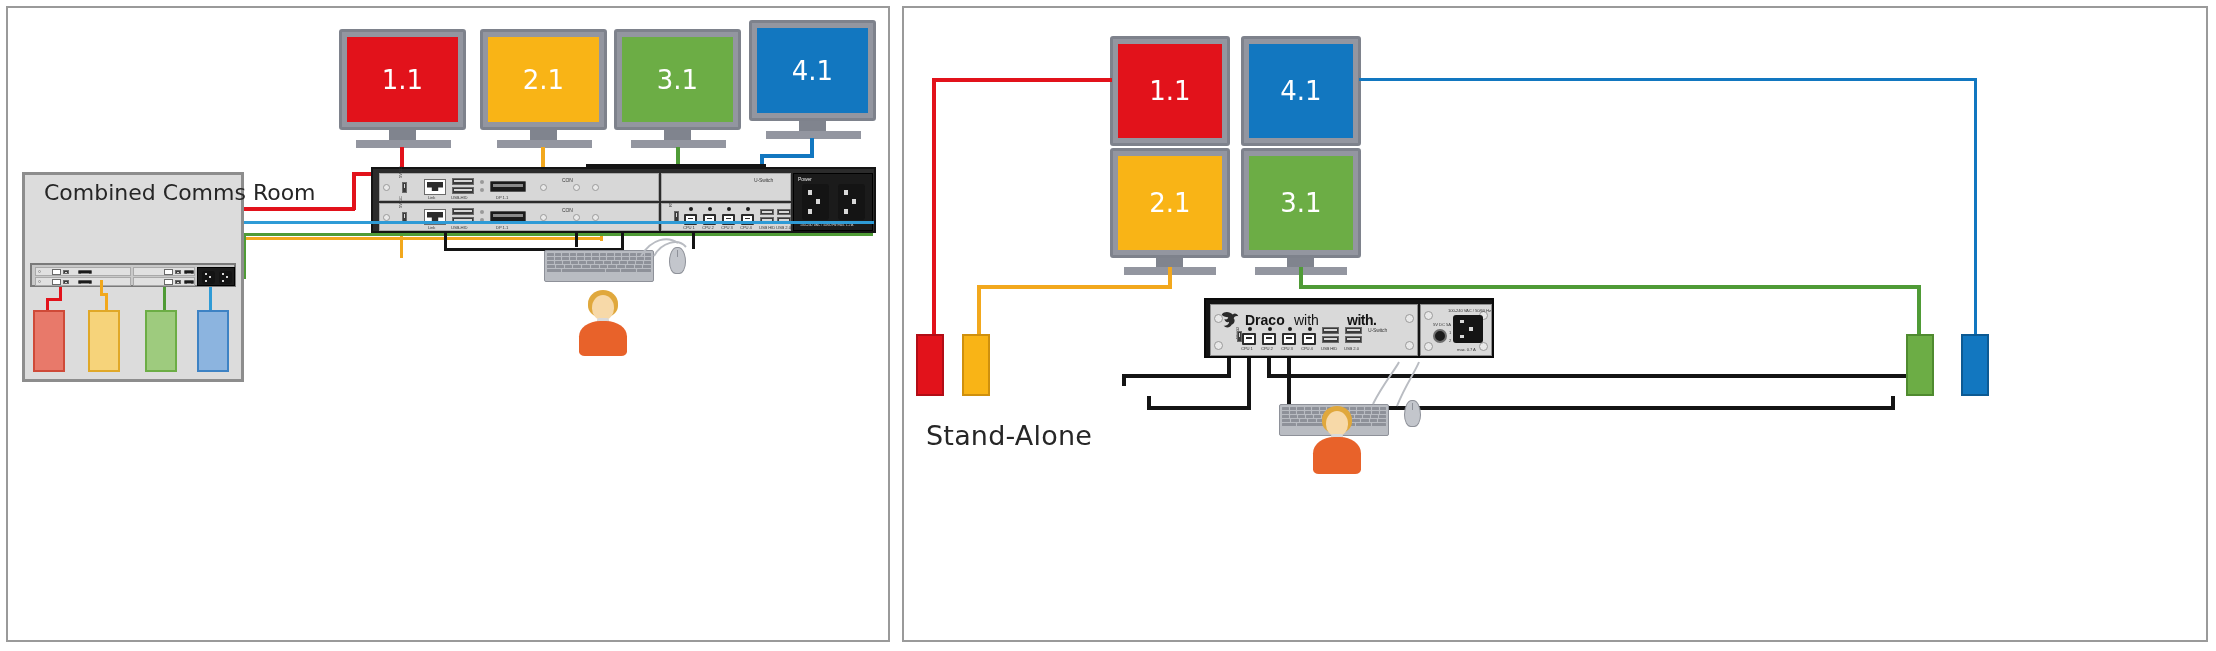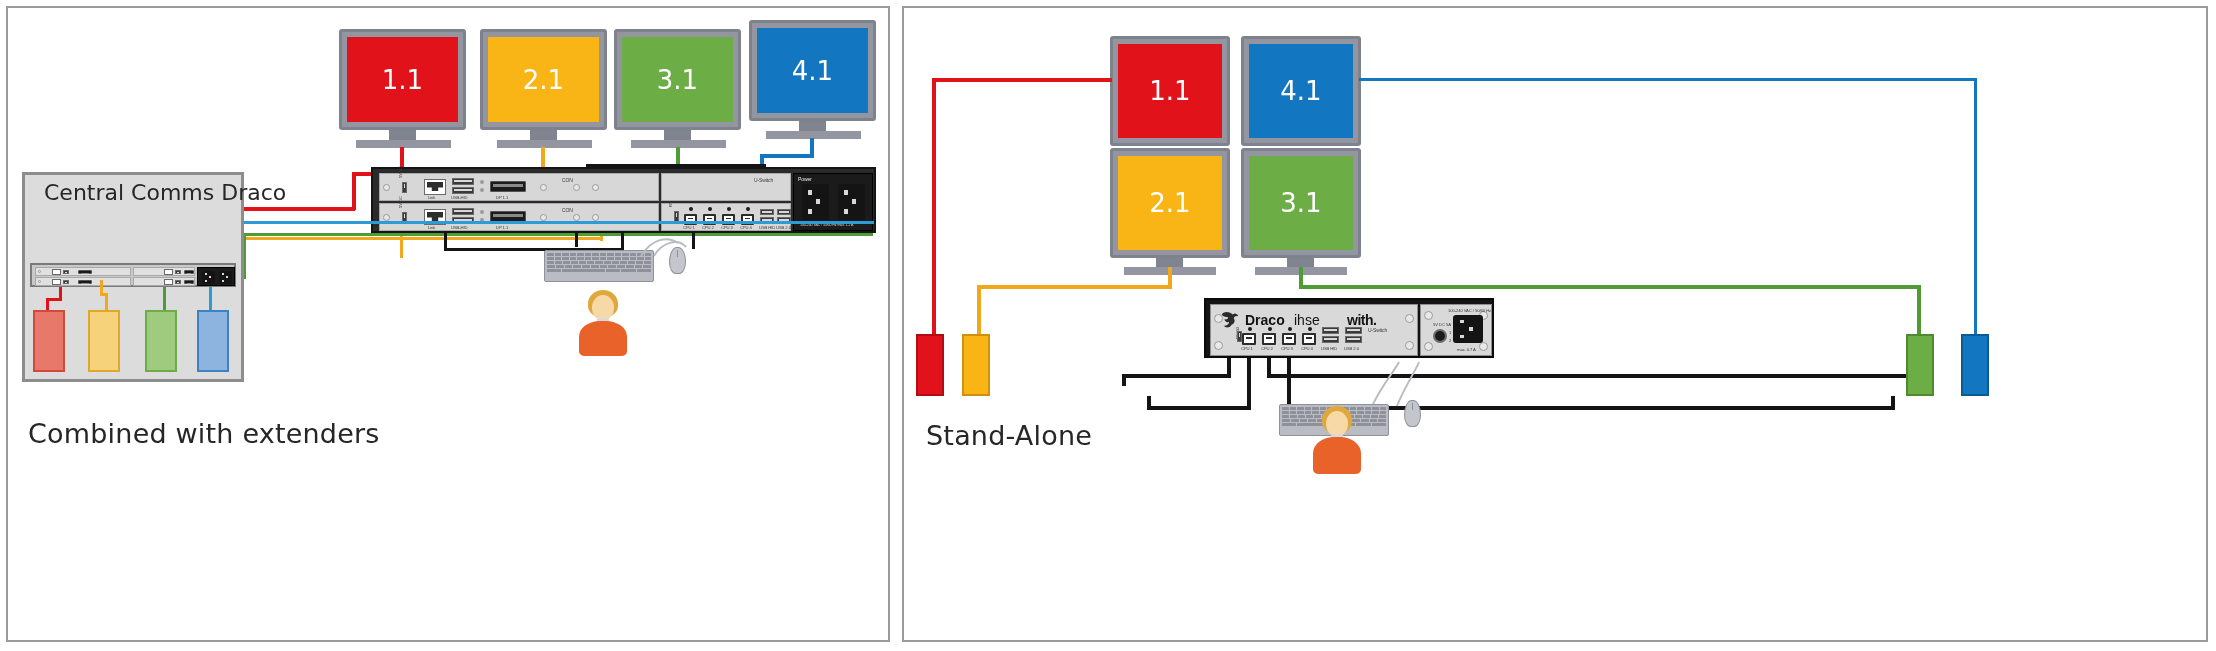--- a/index.html
+++ b/index.html
@@ -295,21 +295,21 @@
       </svg>
 
     <div class="person" style="left:567px;top:282px;width:56px;height:66px;">
       <div class="p-hair" style="left:13px;top:0px;width:30px;height:27px;"></div>
       <div class="p-face" style="left:17px;top:5px;width:22px;height:25px;"></div>
       <div class="p-collar" style="left:22px;top:28px;width:12px;height:8px;"></div>
       <div class="p-body" style="left:4px;top:31px;width:48px;height:35px;"></div>
     </div>
 
     <div class="room" style="left:14px;top:164px;width:222px;height:210px;"></div>
-    <div class="room-title" style="left:36px;top:172px;">Central Comms Draco</div>
+    <div class="room-title" style="left:36px;top:172px;">Combined Comms Room</div>
 
     <div class="chassis" style="left:22px;top:255px;width:206px;height:24px;background:#c9c9c9;border-color:#7a7a7a;">
       <div class="mod" style="left:3px;top:2px;width:96px;height:9px;background:#e0e0e0;">
         <div class="rj45" style="left:16px;top:1px;width:9px;height:6px;"></div>
         <div class="usbA" style="left:27px;top:2px;width:6px;height:4px;"></div>
         <div class="dp" style="left:42px;top:2px;width:14px;height:4px;"></div>
         <div class="screwhole" style="left:2px;top:2px;width:3px;height:3px;"></div>
       </div>
       <div class="mod" style="left:3px;top:12px;width:96px;height:9px;background:#e0e0e0;">
         <div class="rj45" style="left:16px;top:1px;width:9px;height:6px;"></div>
@@ -344,21 +344,20 @@
     <div class="w wh3" style="left:92px;top:285px;width:8px;background:#f2a81d;"></div>
     <div class="w wv3" style="left:97px;top:285px;height:19px;background:#f2a81d;"></div>
     <div class="w wv3" style="left:155px;top:279px;height:25px;background:#4f9b36;"></div>
     <div class="w wv3" style="left:201px;top:279px;height:25px;background:#2f9bd6;"></div>
 
     <div class="srv" style="left:25px;top:302px;width:32px;height:62px;background:#e8796a;border-color:#cf4a38;"></div>
     <div class="srv" style="left:80px;top:302px;width:32px;height:62px;background:#f6d37a;border-color:#e0a828;"></div>
     <div class="srv" style="left:137px;top:302px;width:32px;height:62px;background:#9ecb7e;border-color:#6cad45;"></div>
     <div class="srv" style="left:189px;top:302px;width:32px;height:62px;background:#8cb4df;border-color:#3d82c4;"></div>
 
-    <div class="panel-caption" style="left:20px;top:410px;">Combined with extenders</div>
   </div>
 
   <div class="panel" id="panel-right">
 
     <div class="monitor" style="left:206px;top:28px;width:120px;height:110px;">
       <div class="mon-bezel"></div>
       <div class="mon-screen" style="background:#e2121b;">1.1</div>
     </div>
     <div class="monitor" style="left:337px;top:28px;width:120px;height:110px;">
       <div class="mon-bezel"></div>
@@ -390,21 +389,21 @@
     <div class="w wv" style="left:395px;top:259px;height:22px;background:#4f9b36;"></div>
     <div class="w wh" style="left:395px;top:277px;width:622px;background:#4f9b36;"></div>
     <div class="w wv" style="left:1013px;top:277px;height:55px;background:#4f9b36;"></div>
 
     <div class="chassis" style="left:300px;top:290px;width:290px;height:60px;background:#141414;border-color:#0a0a0a;">
       <div class="mod" style="left:4px;top:4px;width:208px;height:52px;background:#d9d9d9;border-color:#8f8f8f;">
         <svg style="position:absolute;left:8px;top:4px;width:22px;height:22px;" viewBox="0 0 24 24">
           <path d="M3,6 C6,2 12,3 15,6 C17,4 20,5 21,8 C19,7 17,8 16,10 C18,12 17,16 14,17 C12,21 7,21 5,18 C8,19 11,17 11,14 C9,15 6,14 6,11 C8,12 10,11 10,9 C7,9 4,8 3,6 Z" fill="#2a2a2a"></path>
         </svg>
         <span style="position:absolute;left:34px;top:7px;font-size:14px;font-weight:bold;color:#141414;font-family:'Liberation Sans',sans-serif;">Draco</span>
-        <span style="position:absolute;left:83px;top:7px;font-size:14px;color:#141414;font-family:'Liberation Sans',sans-serif;">ihse</span>
+        <span style="position:absolute;left:83px;top:7px;font-size:14px;color:#141414;font-family:'Liberation Sans',sans-serif;">with</span>
         <span style="position:absolute;left:136px;top:7px;font-size:14px;font-weight:bold;color:#141414;letter-spacing:-.5px;font-family:'Liberation Sans',sans-serif;">with.</span>
         <div class="screwhole lg" style="left:3px;top:9px;"></div>
         <div class="screwhole lg" style="left:3px;top:36px;"></div>
         <div class="screwhole lg" style="left:194px;top:9px;"></div>
         <div class="screwhole lg" style="left:194px;top:36px;"></div>
         <span class="port-label" style="left:24px;top:34px;transform:rotate(-90deg);transform-origin:left top;">RS232</span>
         <div class="usbA" style="left:26px;top:26px;width:5px;height:11px;"></div>
         <div class="led" style="left:37px;top:22px;"></div>
         <div class="usbB" style="left:31px;top:28px;width:14px;height:12px;"></div>
         <span class="port-label" style="left:30px;top:41px;">CPU 1</span>

